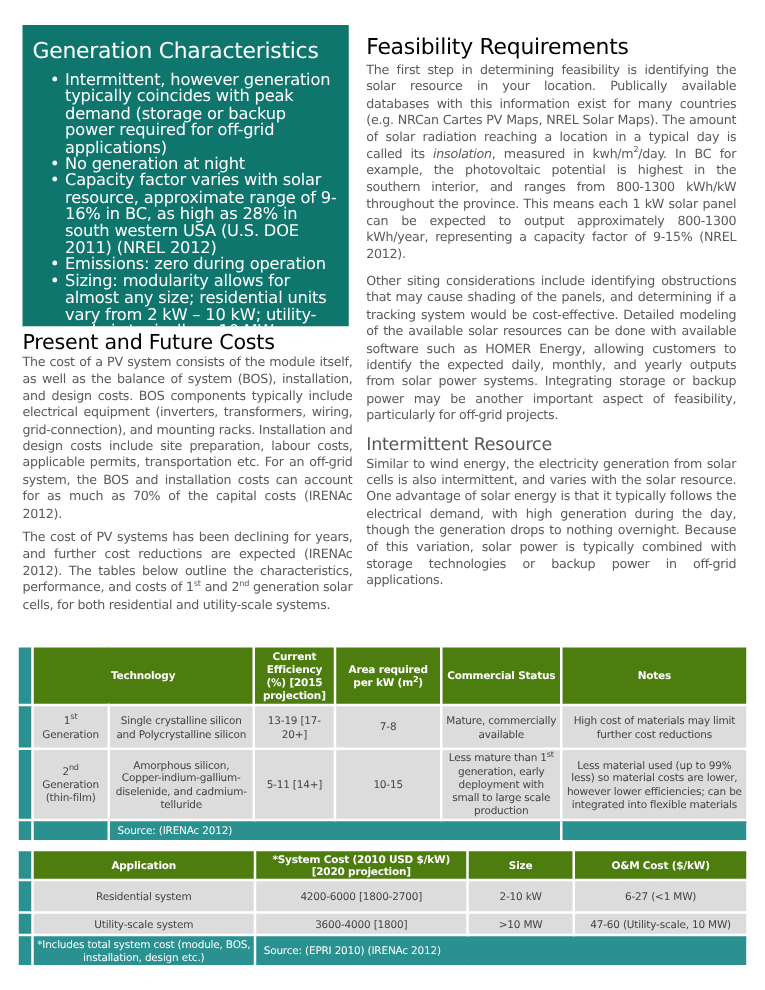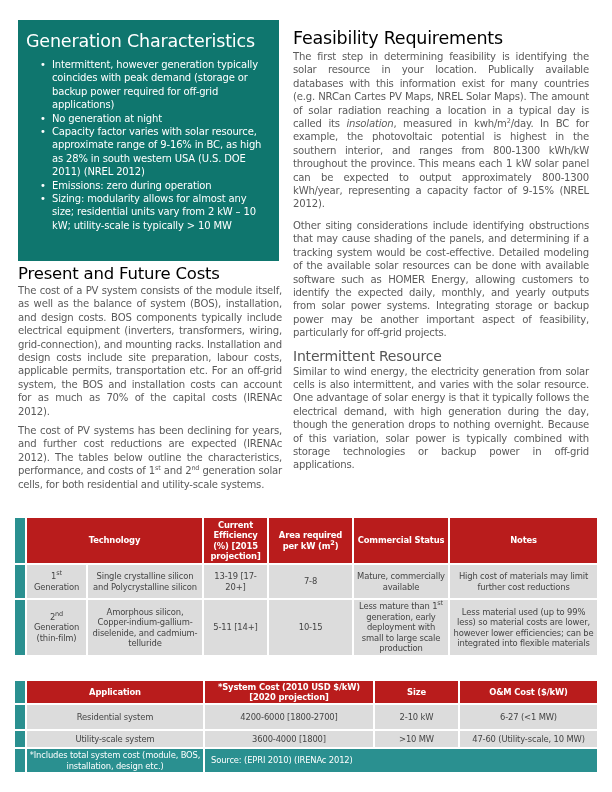--- a/index.html
+++ b/index.html
@@ -9,21 +9,21 @@
     .gen-box {
       position: absolute; left: 18px; top: 20px; width: 261px; height: 241px;
       background: #0f766e; color: #ffffff; padding: 10px 8px 0 8px;
     }
     .gen-box h2 {
       font-size: 17.5px; font-weight: normal; letter-spacing: -0.2px; line-height: 22px;
       margin-bottom: 6px; white-space: nowrap;
     }
     .gen-box ul { list-style: none; padding-left: 14px; }
     .gen-box li {
-      position: relative; font-size: 10px; line-height: 13.4px; padding-left: 12px;
+      position: relative; font-size: 13px; line-height: 13.4px; padding-left: 12px;
       letter-spacing: -0.15px;
     }
     .gen-box li::before { content: "\2022"; position: absolute; left: 0; top: 0; }
 
     .col-left { position: absolute; left: 18px; top: 264px; width: 264px; }
     .col-right { position: absolute; left: 293px; top: 27px; width: 296px; }
 
     h2.sec { font-size: 16.5px; font-weight: normal; color: #000000; line-height: 20px; letter-spacing: -0.2px; }
     h3.sec { font-size: 14px; font-weight: normal; color: #555; line-height: 17px; letter-spacing: -0.2px; }
     p.body {
@@ -31,21 +31,21 @@
       letter-spacing: -0.2px;
     }
     p.body + p.body { margin-top: 6px; }
     sup { font-size: 6.5px; line-height: 0; vertical-align: super; }
 
     table { position: absolute; left: 13px; border-collapse: collapse; table-layout: fixed; }
     td, th {
       border: 2px solid #ffffff; font-size: 8.4px; text-align: center; vertical-align: middle;
       line-height: 10.4px; padding: 0 2px; letter-spacing: -0.15px;
     }
-    th { background: #b91c1c; color: #ffffff; font-weight: bold; }
+    th { background: #4d7c0f; color: #ffffff; font-weight: bold; }
     td.teal { background: #2a9090; color: #ffffff; text-align: left; padding-left: 6px; }
     td.stub { background: #2a9090; }
     td.gray { background: #dcdcdc; color: #444; }
     .table-tech { top: 516px; width: 584px; }
     .table-cost { top: 679px; width: 584px; }
   </style>
 </head>
 <body>
 
 <div class="gen-box">
@@ -103,20 +103,26 @@
   </tr>
   <tr style="height:57px">
     <td class="stub"></td>
     <td class="gray"><span>2</span><sup>nd</sup><br><span>Generation (thin-film)</span></td>
     <td class="gray">Amorphous silicon, Copper-indium-gallium-diselenide, and cadmium-telluride</td>
     <td class="gray">5-11 [14+]</td>
     <td class="gray">10-15</td>
     <td class="gray"><span>Less mature than 1</span><sup>st</sup><span> generation, early deployment with small to large scale production</span></td>
     <td class="gray">Less material used (up to 99% less) so material costs are lower, however lower efficiencies; can be integrated into flexible materials</td>
   </tr>
+  <tr style="height:17px">
+    <td class="stub"></td>
+    <td class="stub"></td>
+    <td class="teal" colspan="4">Source: (IRENAc 2012)</td>
+    <td class="stub"></td>
+  </tr>
 </tbody>
   </table>
 
 <table class="table-cost">
   <colgroup>
     <col style="width:12px">
       <col style="width:178px">
       <col style="width:170px">
       <col style="width:85px">
       <col style="width:139px">

